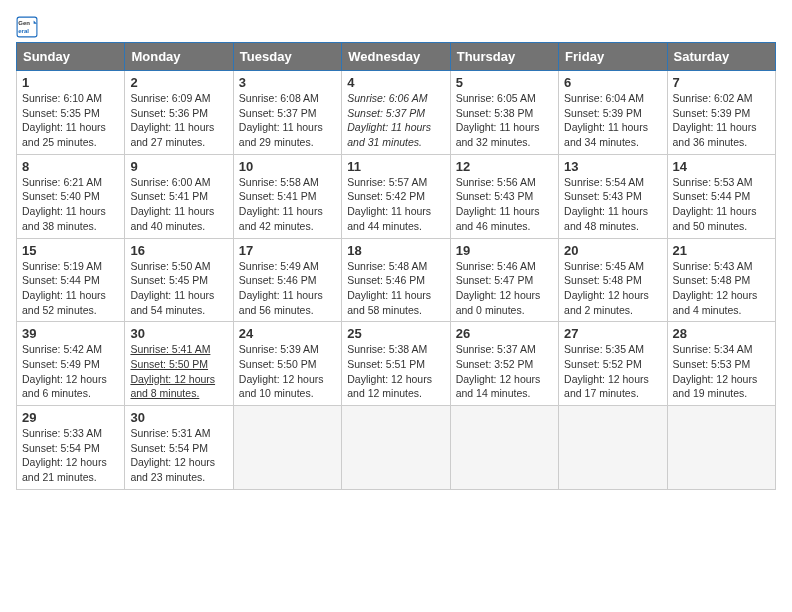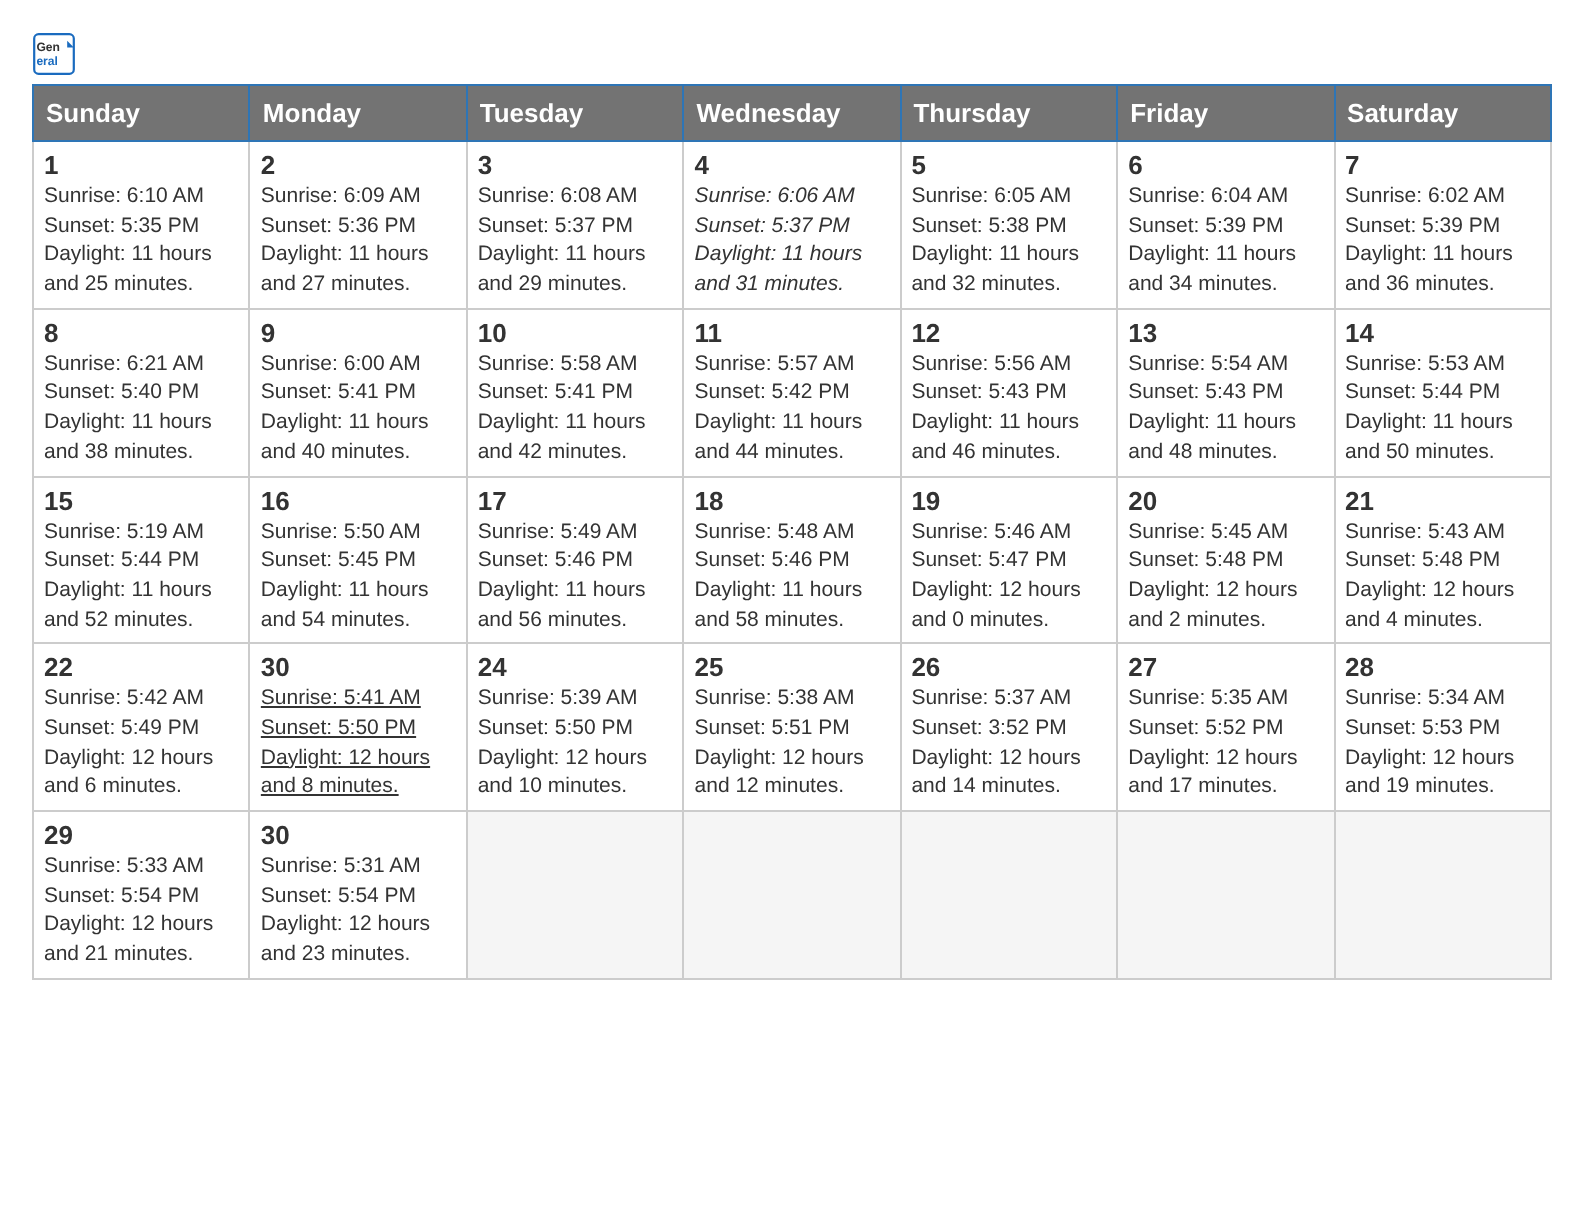--- a/index.html
+++ b/index.html
@@ -194,21 +194,21 @@
         <td><span class="day-num">20</span><span style="white-space: pre-line; line-height: 1.4;">Sunrise: 5:45 AM
 Sunset: 5:48 PM
 Daylight: 12 hours
 and 2 minutes.</span></td>
         <td><span class="day-num">21</span><span style="white-space: pre-line; line-height: 1.4;">Sunrise: 5:43 AM
 Sunset: 5:48 PM
 Daylight: 12 hours
 and 4 minutes.</span></td>
       </tr>
       <tr>
-        <td><span class="day-num">22</span><span style="white-space: pre-line; line-height: 1.4;">Sunrise: 5:42 AM
+        <td><span class="day-num">39</span><span style="white-space: pre-line; line-height: 1.4;">Sunrise: 5:42 AM
 Sunset: 5:49 PM
 Daylight: 12 hours
 and 6 minutes.</span></td>
         <td><span class="day-num">30</span><span style="white-space: pre-line; line-height: 1.4; text-decoration: underline;">Sunrise: 5:41 AM
 Sunset: 5:50 PM
 Daylight: 12 hours
 and 8 minutes.</span></td>
         <td><span class="day-num">24</span><span style="white-space: pre-line; line-height: 1.4; margin-top: 28px;">Sunrise: 5:39 AM
 Sunset: 5:50 PM
 Daylight: 12 hours

